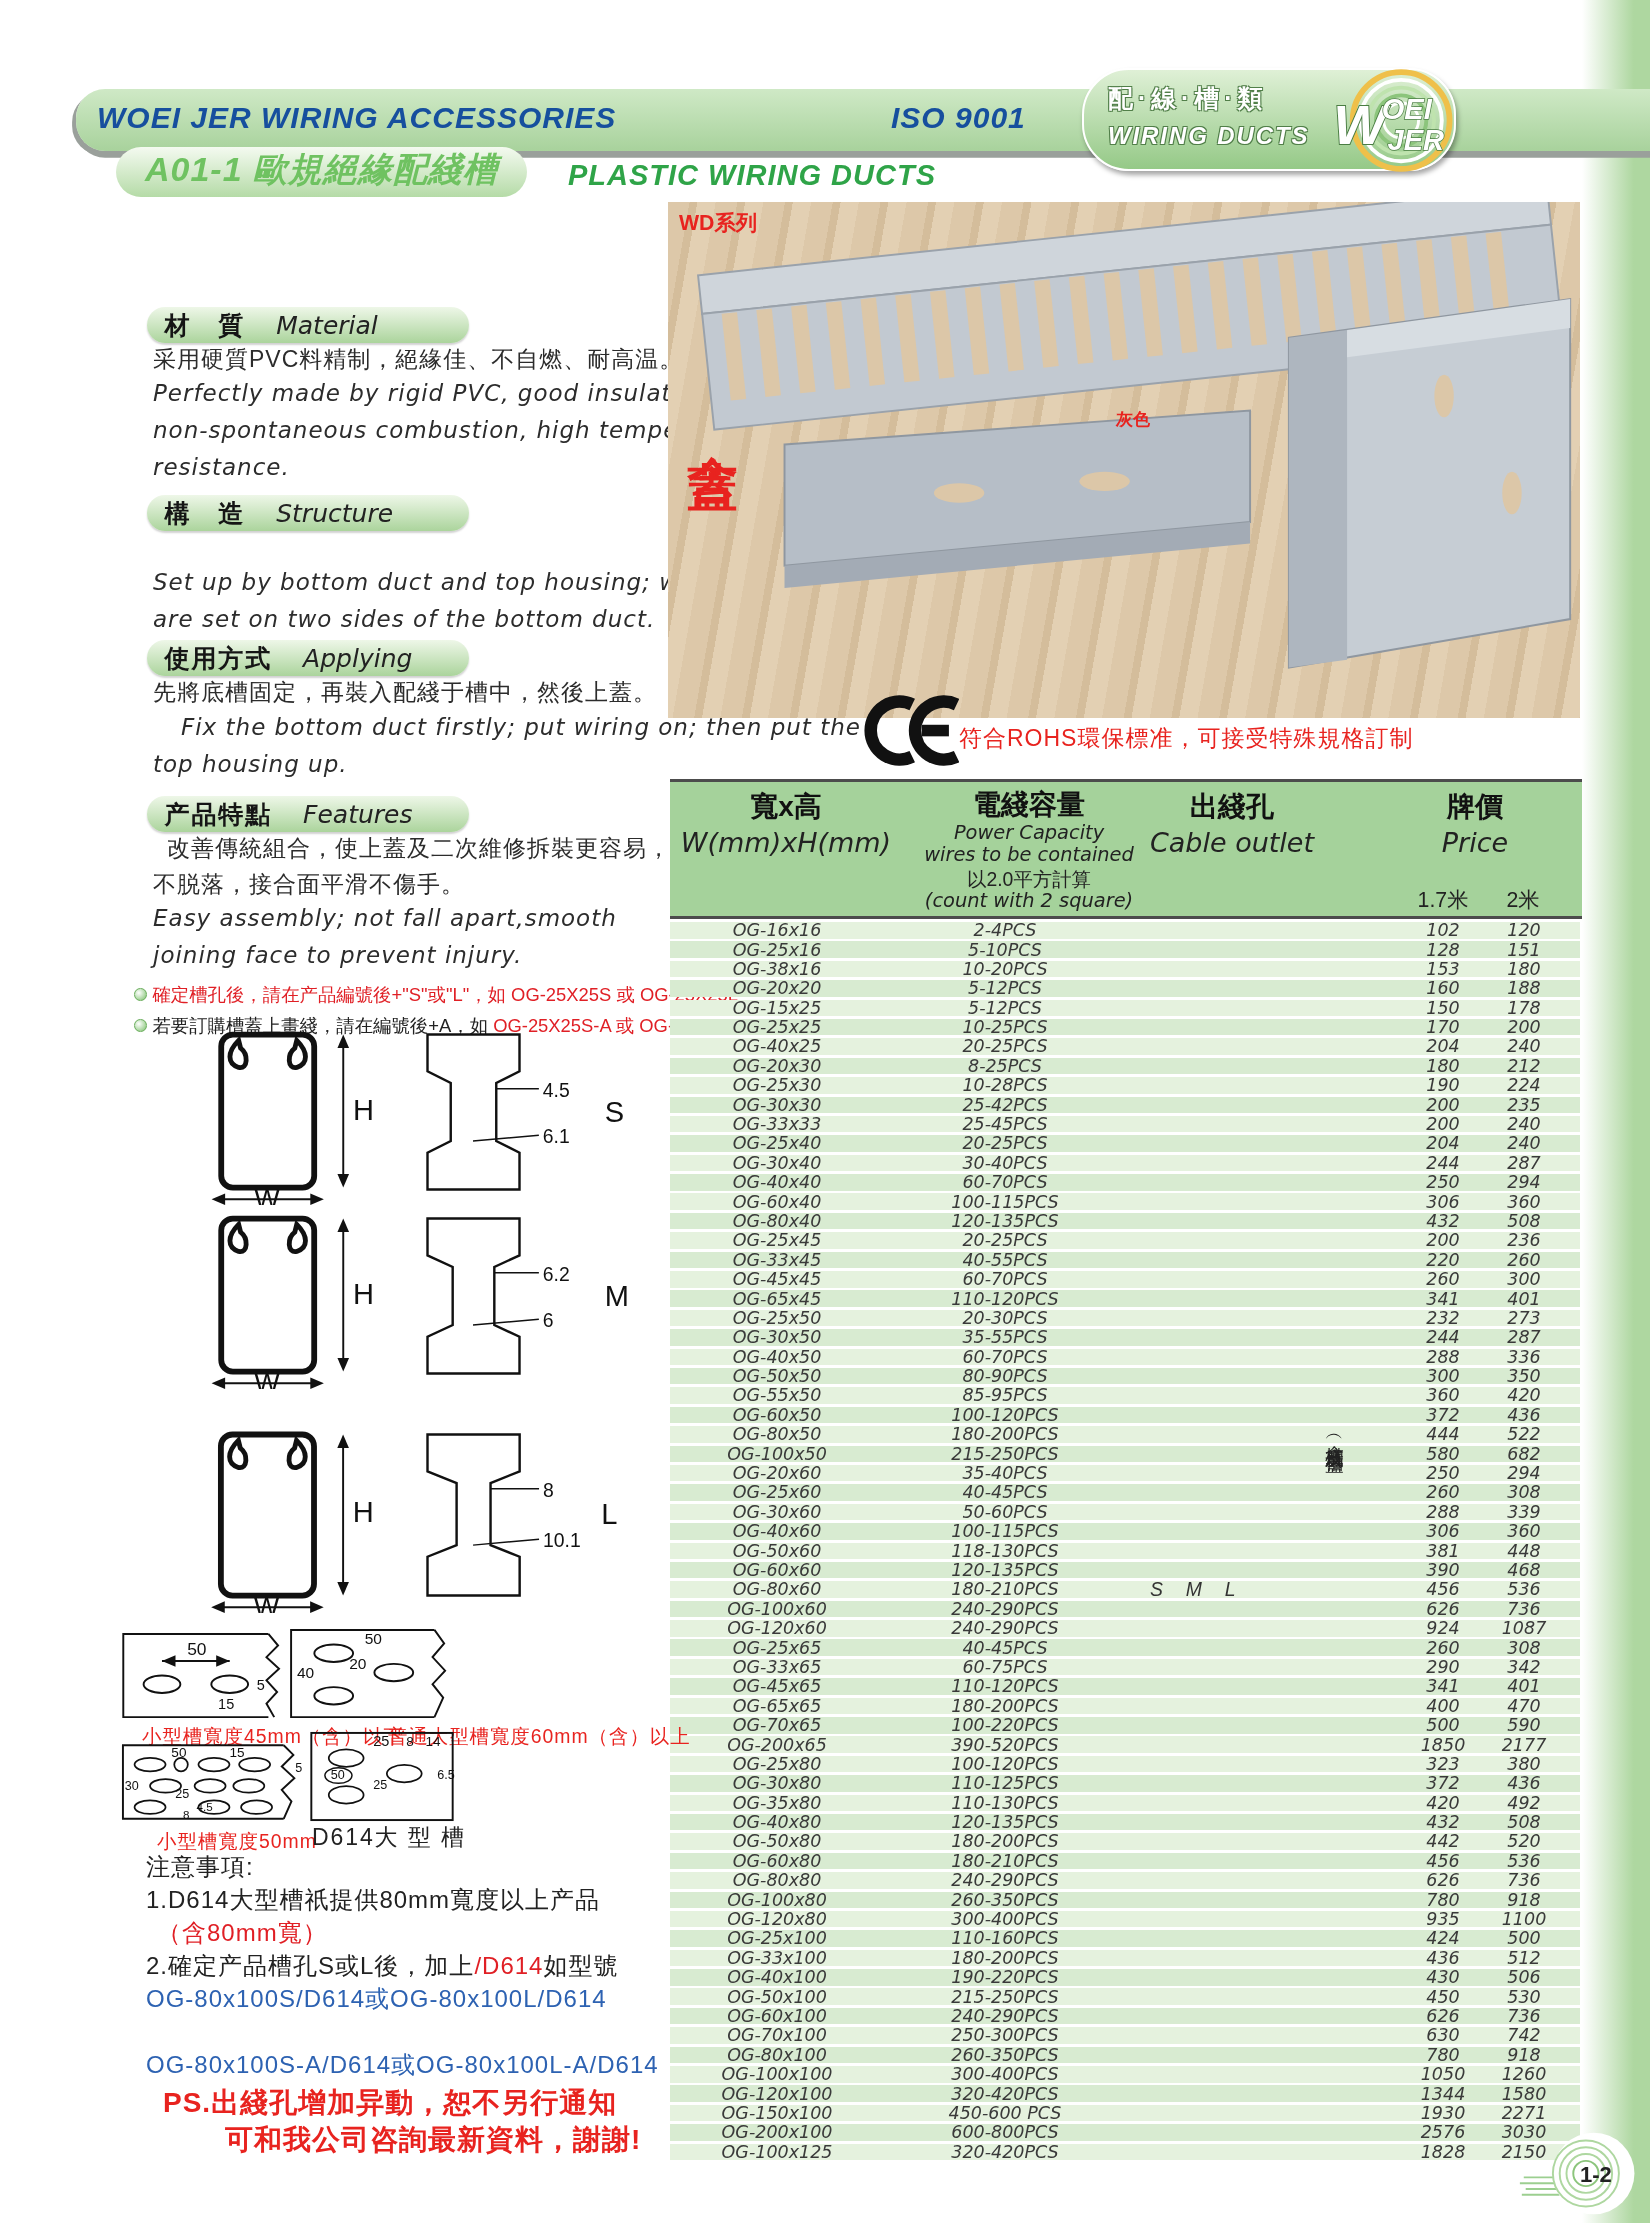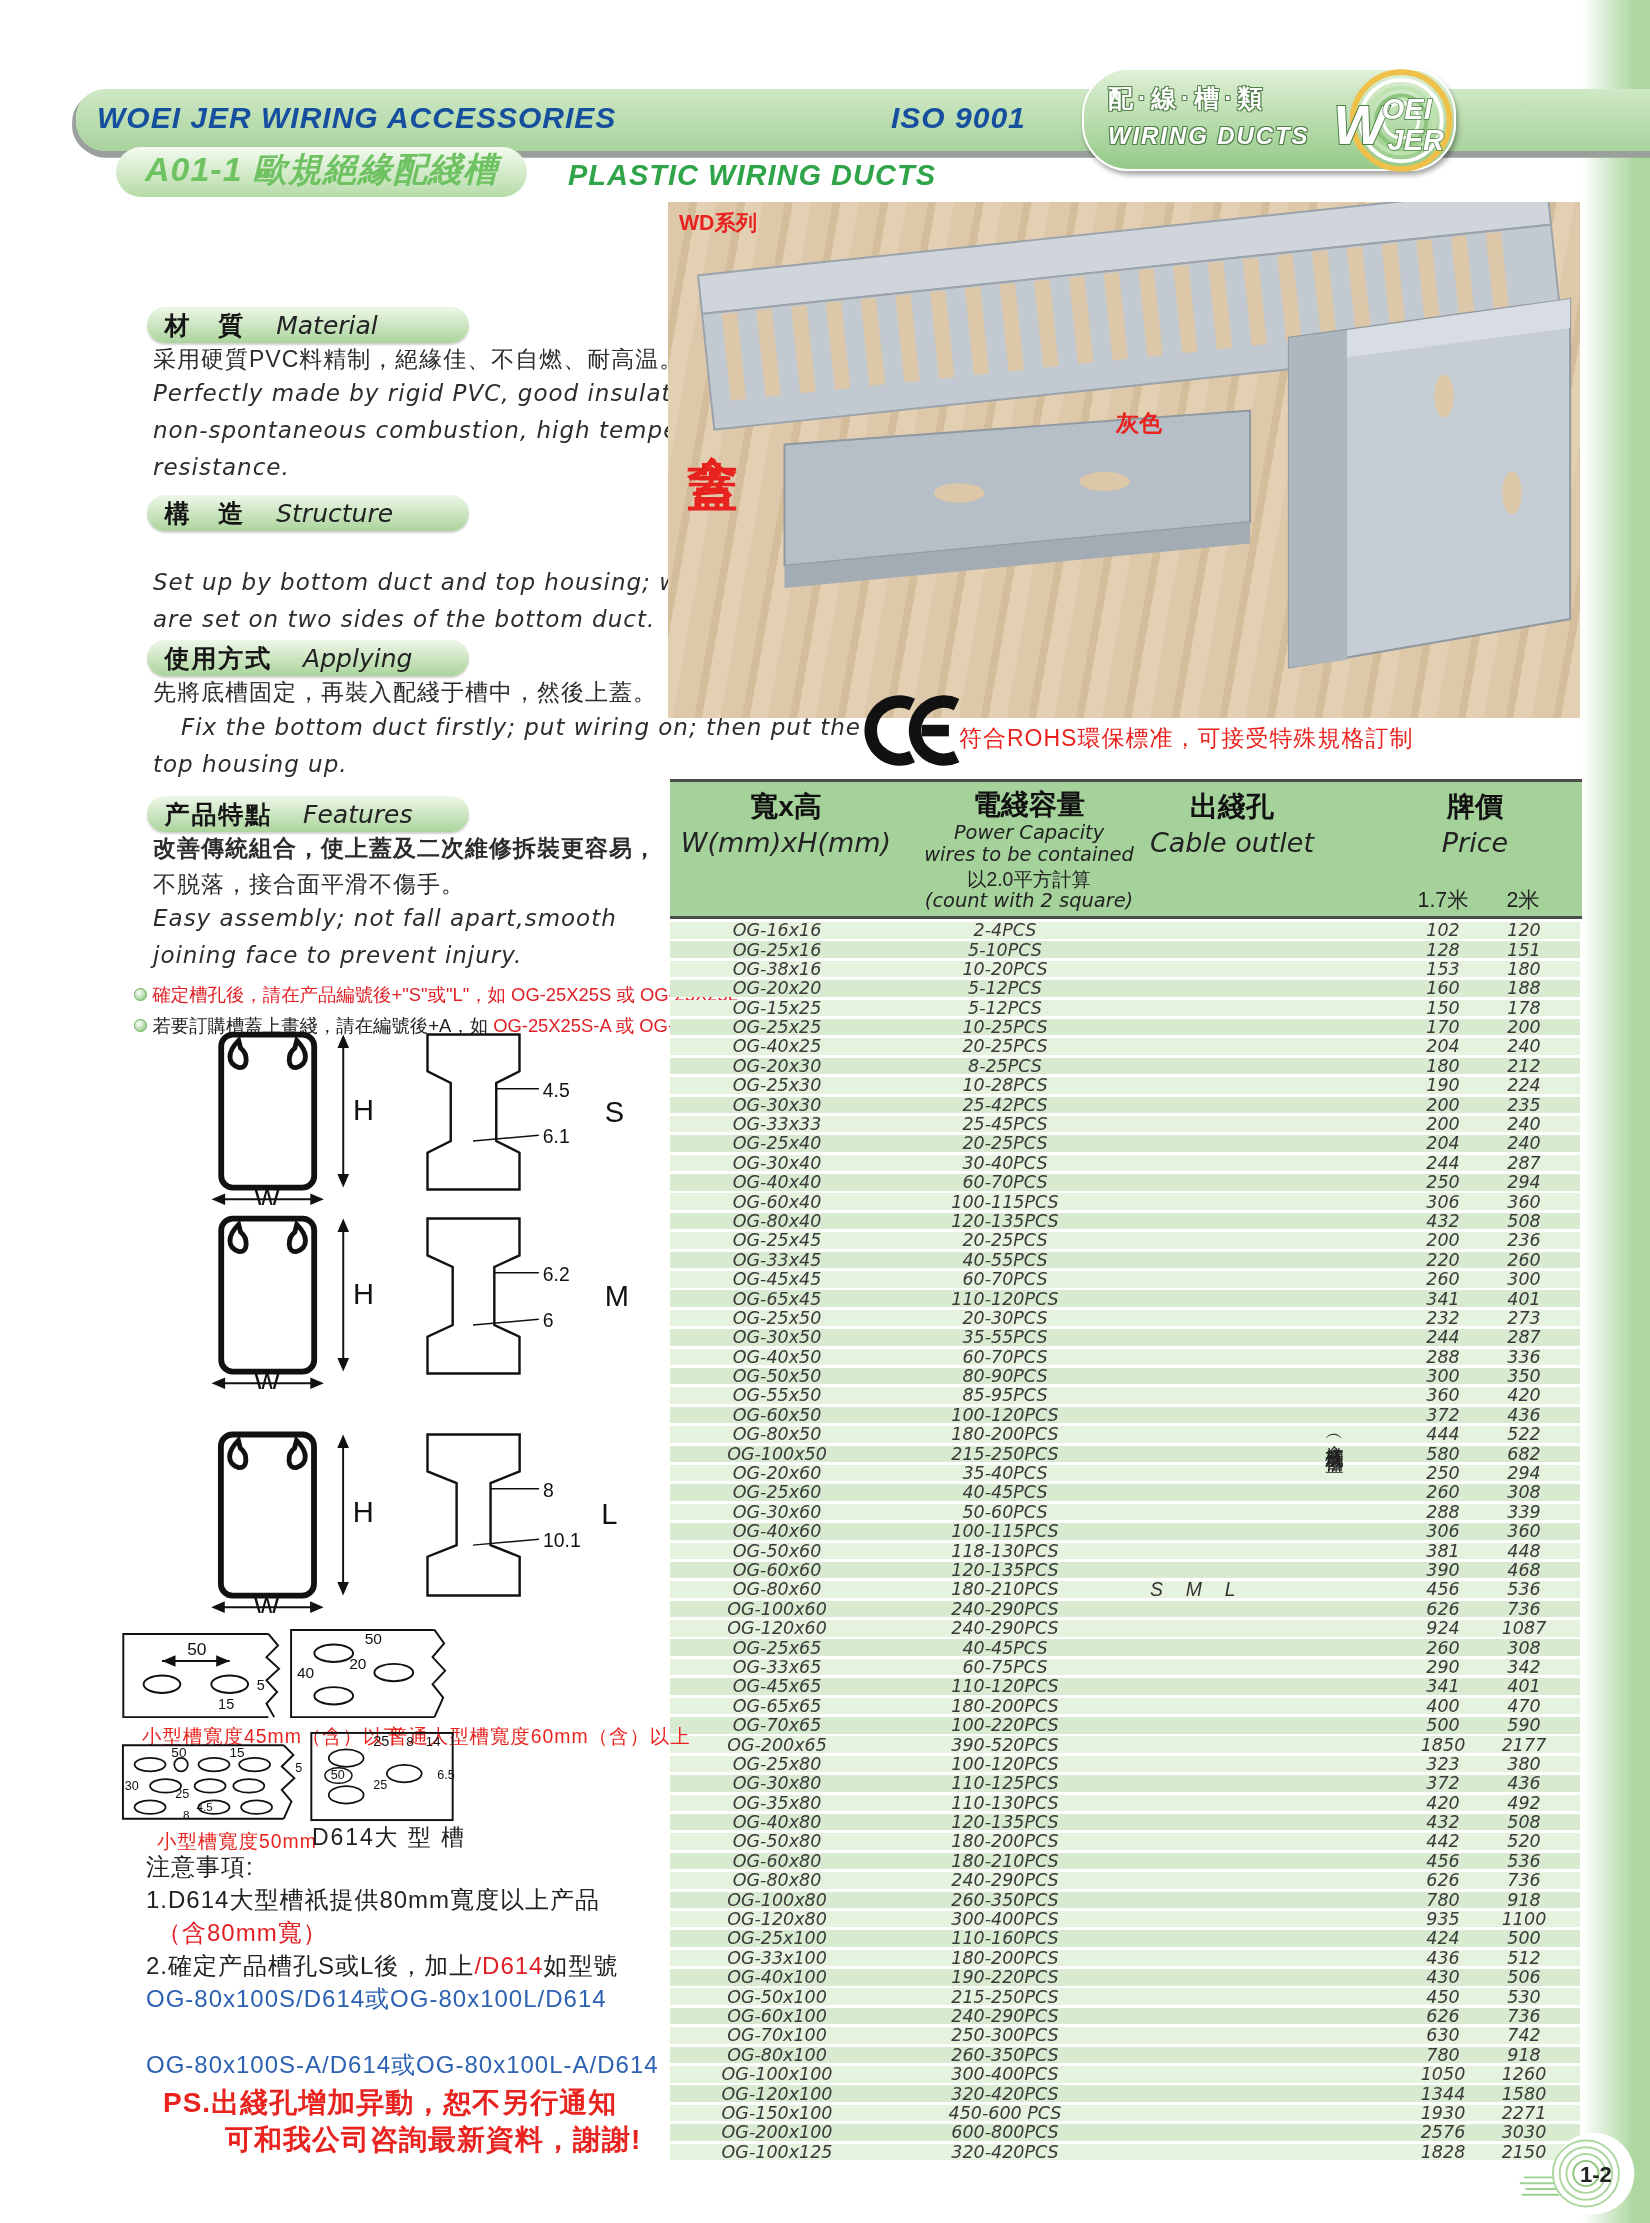--- a/index.html
+++ b/index.html
@@ -155,21 +155,21 @@
     <span class="enl en">Applying</span>
   </div>
   <div class="abs p-zh" style="left:153px; top:677px;">先將底槽固定，再裝入配綫于槽中，然後上蓋。</div>
   <div class="abs p-en en" style="left:141px; top:714px;margin-left:40px;">Fix the bottom duct firstly; put wiring on; then put the</div>
   <div class="abs p-en en" style="left:153px; top:751px;">top housing up.</div>
 
   <div class="abs pill" style="left:147px; top:796px;">
     <span class="zh">产品特點</span>
     <span class="enl en">Features</span>
   </div>
-  <div class="abs p-zh" style="left:153px; top:833px;font-weight:bold;">改善傳統組合，使上蓋及二次維修拆裝更容易，</div>
+  <div class="abs p-zh" style="left:167px; top:833px;">改善傳統組合，使上蓋及二次維修拆裝更容易，</div>
   <div class="abs p-zh" style="left:153px; top:869px;">不脱落，接合面平滑不傷手。</div>
   <div class="abs p-en en" style="left:153px; top:905px;">Easy assembly; not fall apart,smooth</div>
   <div class="abs p-en en" style="left:153px; top:942px;">joining face to prevent injury.</div>
 
   <div class="abs bullet-line" style="left:134px; top:982px;">
     <span class="bullet-dot"></span><span class="red">確定槽孔後，請在产品編號後+"S"或"L"，如 OG-25X25S 或 OG-25X25L</span>
   </div>
   <div class="abs bullet-line" style="left:134px; top:1013px;">
     <span class="bullet-dot"></span><span class="black">若要訂購槽蓋上畫綫，請在編號後+A，如 </span><span class="red">OG-25X25S-A 或 OG-25X25L-A</span>
   </div>
@@ -214,21 +214,21 @@
       <g>
         <polygon points="640,140 930,100 930,430 640,480" fill="#c6cdd4" stroke="#8f97a0" stroke-width="2"></polygon>
         <polygon points="640,140 700,132 700,472 640,480" fill="#aeb6bf"></polygon>
         <ellipse cx="800" cy="200" rx="10" ry="22" fill="#dcc7a8"></ellipse>
         <ellipse cx="870" cy="300" rx="10" ry="22" fill="#dcc7a8"></ellipse>
         <polygon points="700,132 930,100 930,130 700,160" fill="#d7dde2"></polygon>
       </g>
     </svg>
   </div>
   <div class="abs photo-label" style="left:679px; top:208px;">WD系列</div>
-  <div class="abs photo-label" style="left:1116px; top:408px; font-size:23px;">灰色</div>
+  <div class="abs photo-label" style="left:1116px; top:408px; font-size:17px;">灰色</div>
   <div class="abs cover-label">含蓋</div>
 
   <svg class="abs" style="left:852px; top:691px;" width="107" height="82" viewBox="0 0 110 85">
     <path d="M62 14 A30 30 0 1 0 62 68" fill="none" stroke="#111" stroke-width="13"></path>
     <path d="M124 14 A30 30 0 1 0 124 68" fill="none" stroke="#111" stroke-width="13" transform="translate(-16 0)"></path>
     <line x1="72" y1="41" x2="100" y2="41" stroke="#111" stroke-width="12"></line>
   </svg>
   <div class="abs rohs">符合ROHS環保標准，可接受特殊規格訂制</div>
 
   <div class="abs tbl-rule-top"></div>

